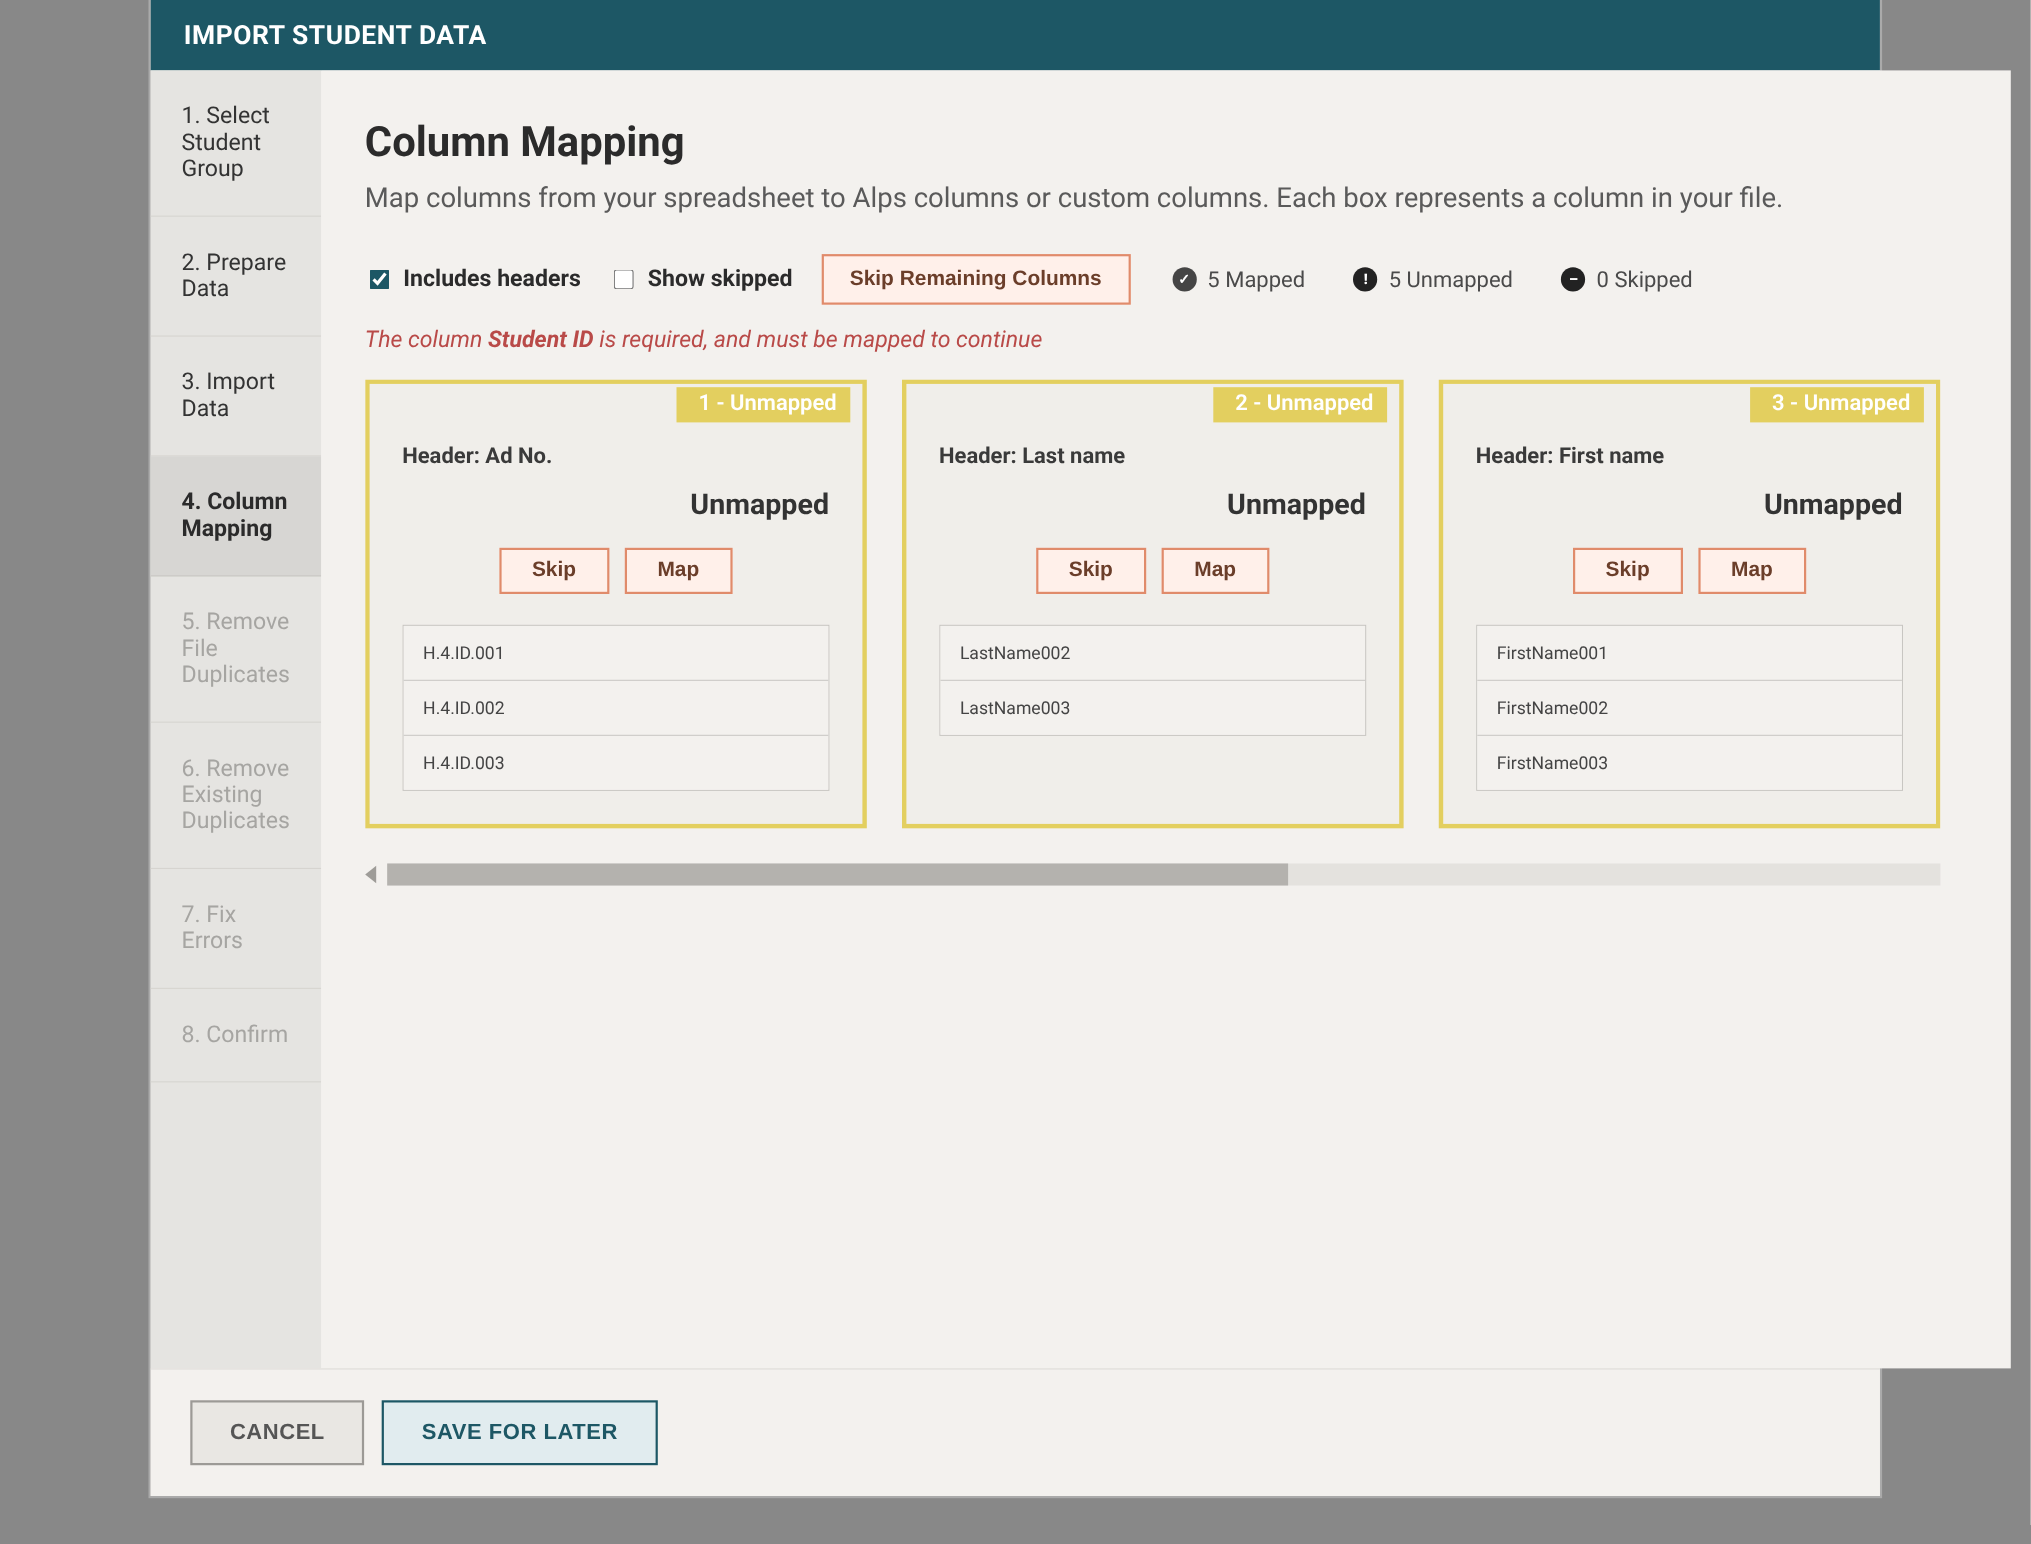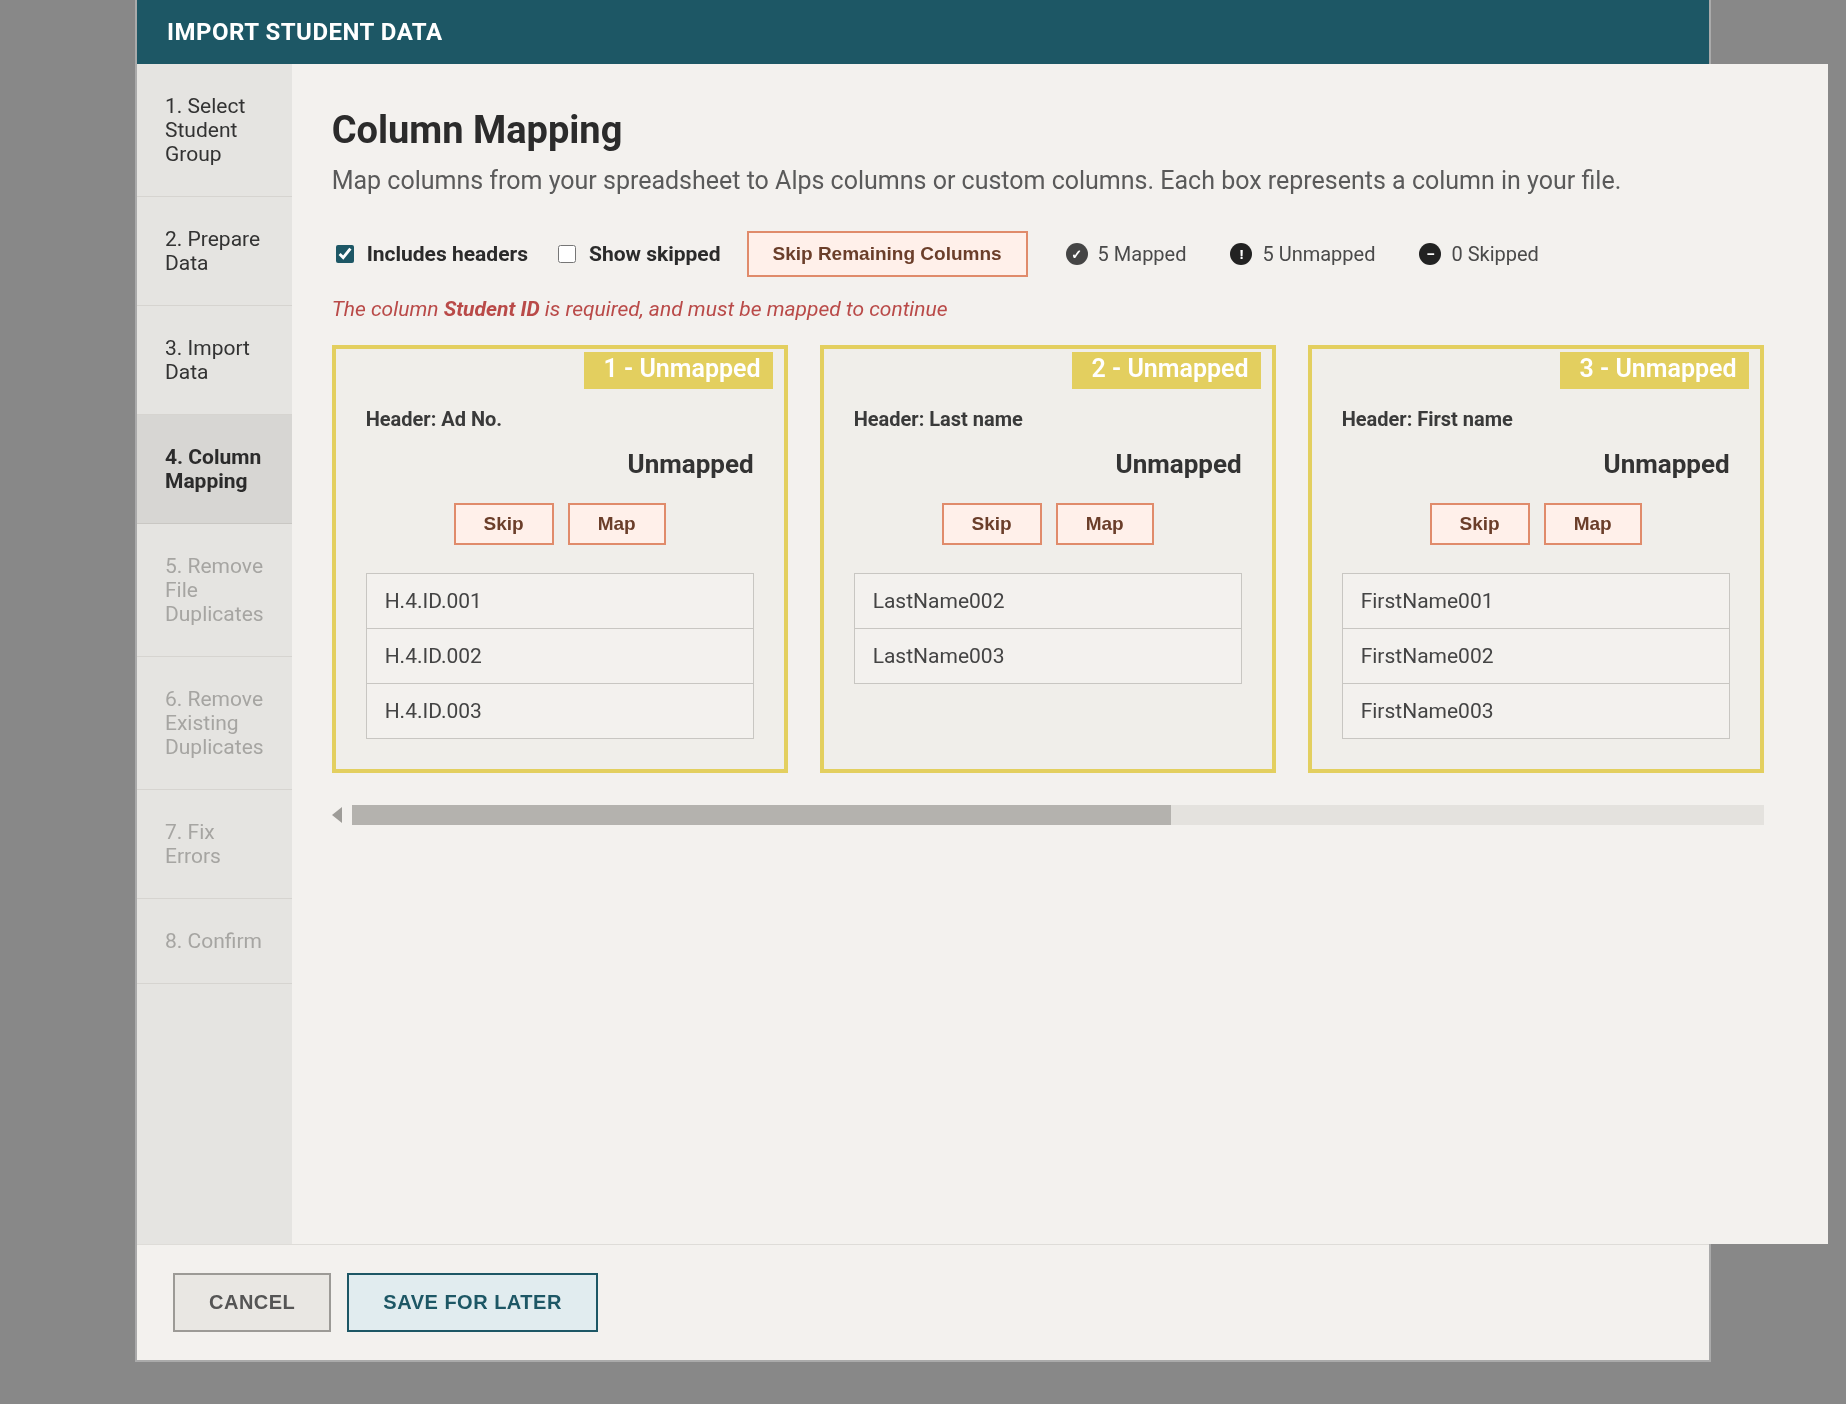--- a/index.html
+++ b/index.html
@@ -116,21 +116,21 @@
     }
     .col-card {
       flex: 0 0 456px;
       border: 4px solid #e3cf5f;
       background: #f0eeea;
       padding: 0;
     }
     .card-tag {
       text-align: right;
       color: #fff;
-      font-size: 25px;
+      font-size: 20px;
       font-weight: 600;
       padding: 4px 12px;
     }
     .tag-inner {
       display: inline-block;
       background: #e3cf5f;
       padding: 2px 12px 6px 20px;
       margin-top: -1px;
       margin-right: -1px;
     }
@@ -140,21 +140,21 @@
       text-align: right;
       font-size: 26px;
       font-weight: 700;
       color: #333;
       margin-bottom: 24px;
     }
     .card-btns { display: flex; justify-content: center; gap: 14px; margin-bottom: 28px; }
     .sample-table { border: 1px solid #c8c6c2; }
     .sample-row {
       padding: 15px 18px;
-      font-size: 21px;
+      font-size: 16px;
       color: #444;
       border-bottom: 1px solid #c8c6c2;
       background: #f3f1ee;
     }
     .sample-row:last-child { border-bottom: none; }
     .hscroll {
       display: flex;
       align-items: center;
       gap: 10px;
       margin-top: 8px;

